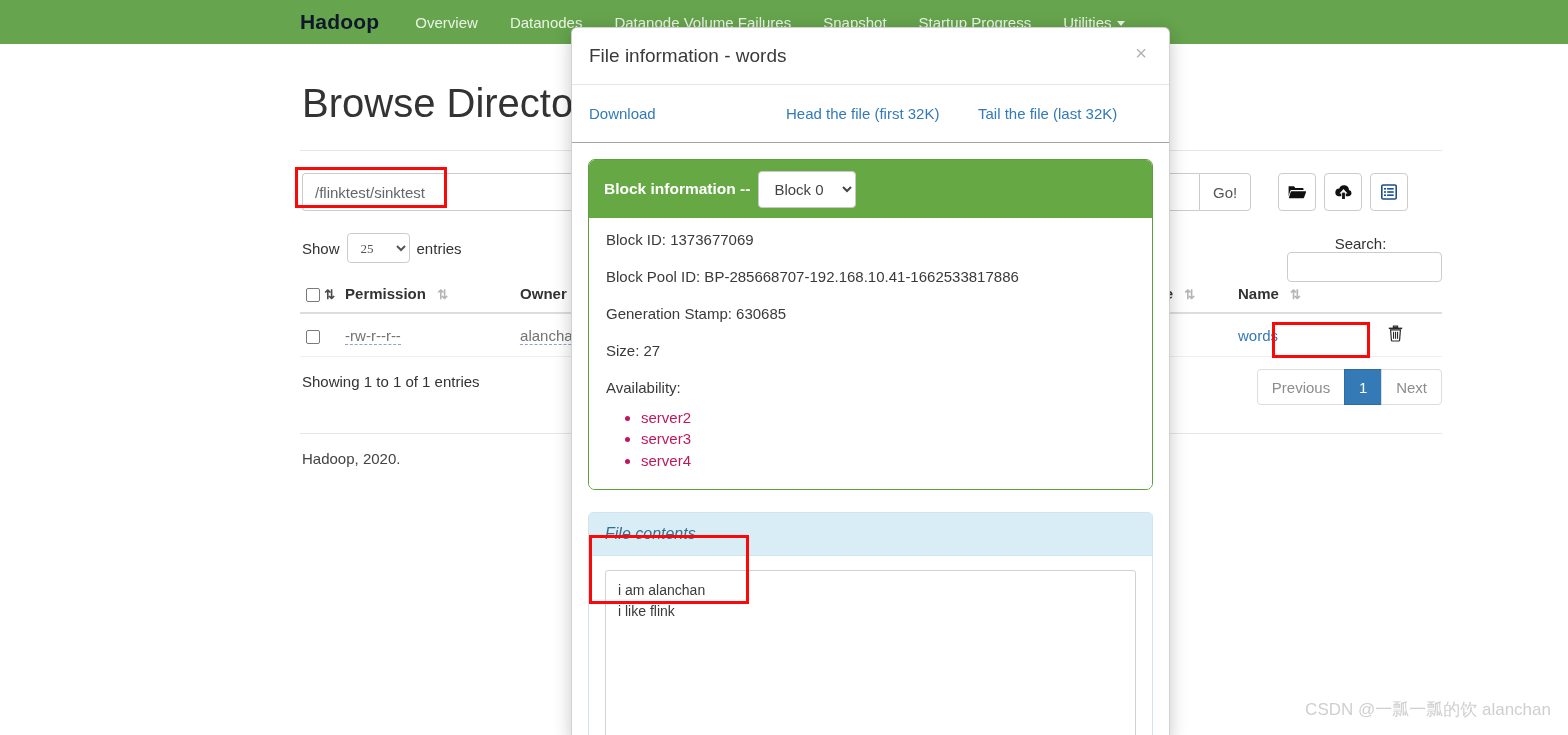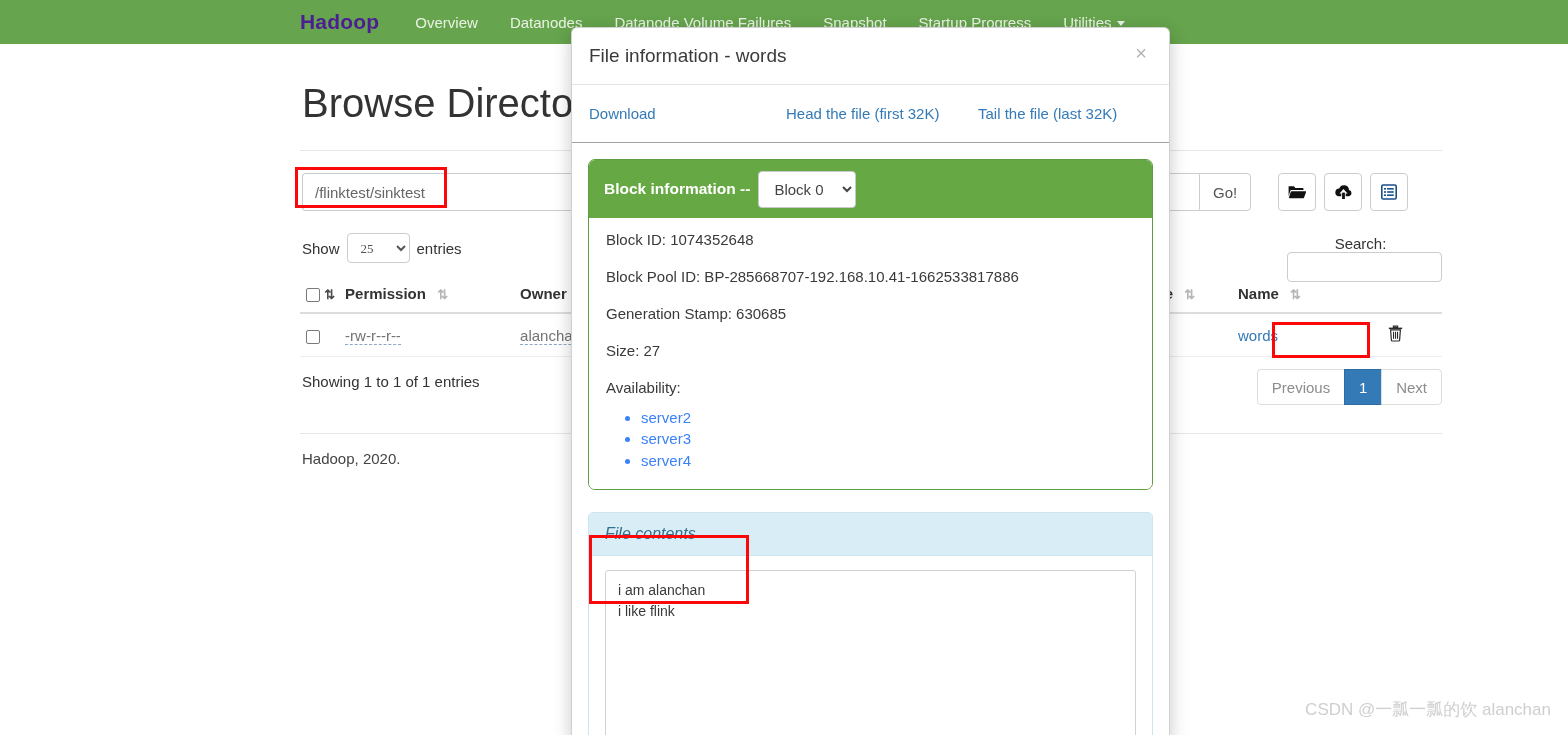--- a/index.html
+++ b/index.html
@@ -22,21 +22,21 @@
     z-index: 1;
   }
   #navbar-inner {
     position: absolute;
     left: 300px; top: 0;
     height: 44px;
     display: flex;
     align-items: center;
   }
   .brand {
-    color: #4c1d95;
+    color: #0f172a;
     font-size: 21px;
     font-weight: bold;
     margin-right: 36px;
     letter-spacing: .2px;
   }
   .nav-link {
     color: #e9f3e4;
     font-size: 15px;
     margin-right: 32px;
     white-space: nowrap;
@@ -398,21 +398,21 @@
     font-size: 15px;
     color: #3a3a3a;
     margin: 0 0 20px 0;
   }
   #availability-list {
     margin: -8px 0 0 0;
     padding-left: 35px;
   }
   #availability-list li {
     font-size: 15px;
-    color: #3b82f6;
+    color: #be185d;
     margin-bottom: 1px;
     line-height: 1.35;
   }
 
   
   #contents-panel {
     margin-top: 22px;
     border: 1px solid #cfe4ef;
     border-radius: 5px;
     overflow: hidden;
@@ -659,21 +659,21 @@
   <div id="modal-body">
 
     <div id="block-panel">
       <div id="block-panel-head">
         <span id="block-panel-title">Block information --</span>
         <select id="block-select">
           <option>Block 0</option>
         </select>
       </div>
       <div id="block-panel-body">
-        <p class="block-line">Block ID: 1074352648</p>
+        <p class="block-line">Block ID: 1373677069</p>
         <p class="block-line">Block Pool ID: BP-285668707-192.168.10.41-1662533817886</p>
         <p class="block-line">Generation Stamp: 630685</p>
         <p class="block-line">Size: 27</p>
         <p class="block-line">Availability:</p>
         <ul id="availability-list">
           <li>server2</li>
           <li>server3</li>
           <li>server4</li>
         </ul>
       </div>

